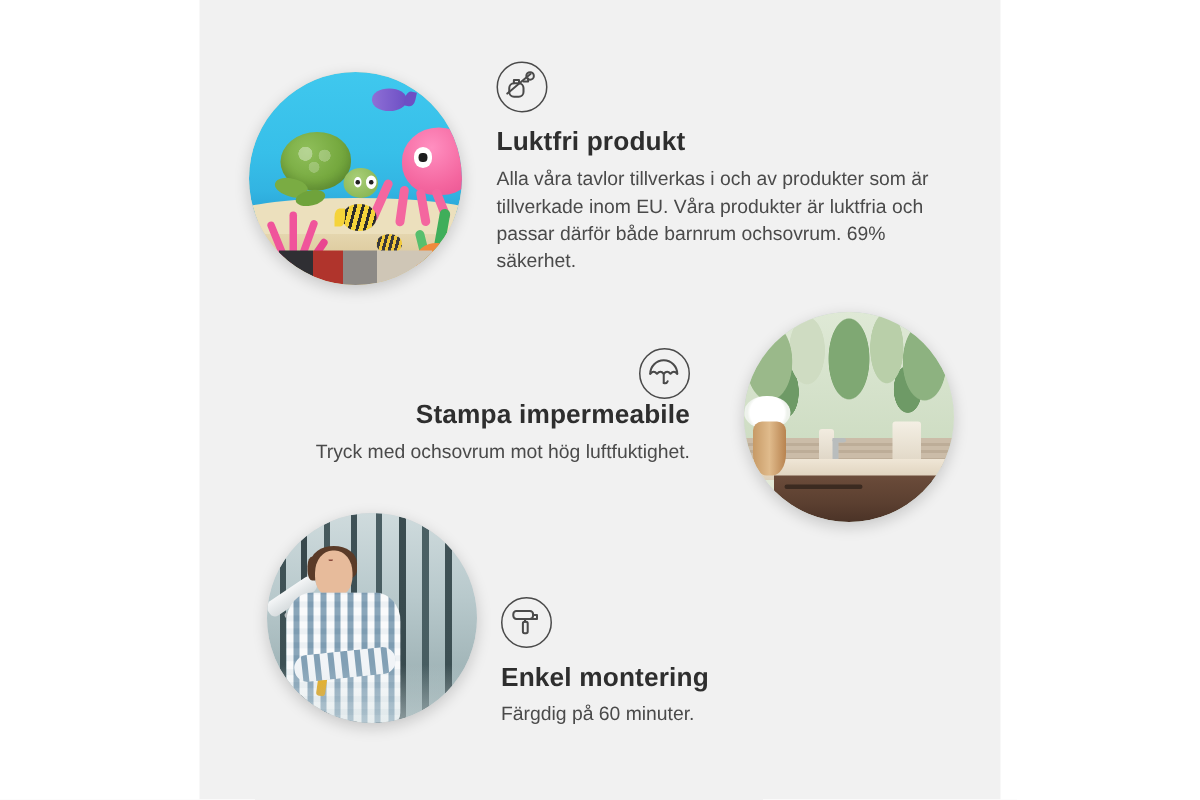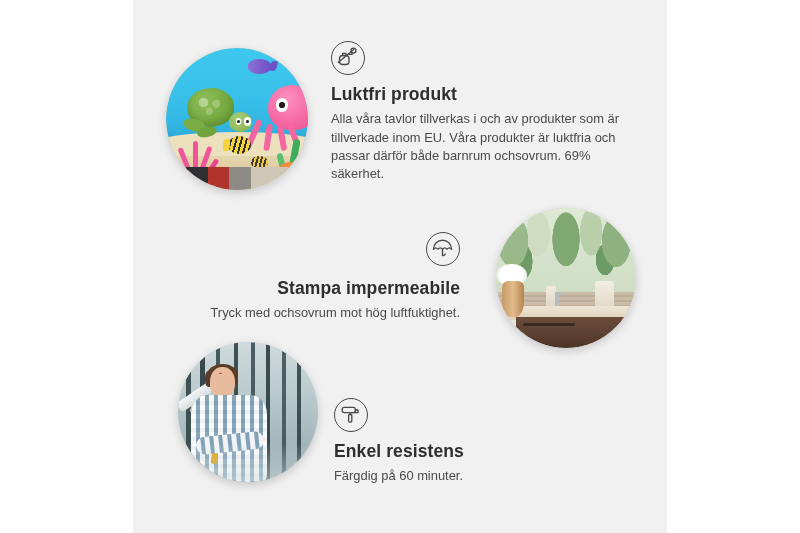--- a/index.html
+++ b/index.html
@@ -283,21 +283,21 @@
     margin: 0;
   }
 
   
   .feat1 { left: 331px; top: 41px; width: 300px; }
   .feat1 .f-body { width: 292px; }
 
   
   .feat2 { left: 198px; top: 232px; width: 262px; text-align: right; }
   .feat2 .icon-circle { margin-left: auto; }
-  .feat2 .f-title { margin-top: 12px; }
+  .feat2 .f-title { margin-top: 0; }
 
   
   .feat3 { left: 334px; top: 398px; width: 280px; }
 </style>
 </head>
 <body>
 
 <div class="stage">
   <div class="panel"></div>
 
@@ -402,16 +402,16 @@
   </div>
 
   <div class="feature feat3">
     <div class="icon-circle">
       <svg width="31" height="31" viewBox="0 0 31 31" fill="none" stroke="#4a4a4a" stroke-width="1.35" stroke-linecap="round" stroke-linejoin="round">
         <rect x="7.2" y="8.4" width="13.2" height="5.2" rx="2.1"></rect>
         <path d="M20.4 11 h2.6 v2.6 h-8.0 v1.9"></path>
         <rect x="13.6" y="15.5" width="3.2" height="7.6" rx="1.1"></rect>
       </svg>
     </div>
-    <div class="f-title">Enkel resistens</div>
+    <div class="f-title">Enkel montering</div>
     <div class="f-body">Färgdig på 60 minuter.</div>
   </div>
 </div>
 
 </body></html>

